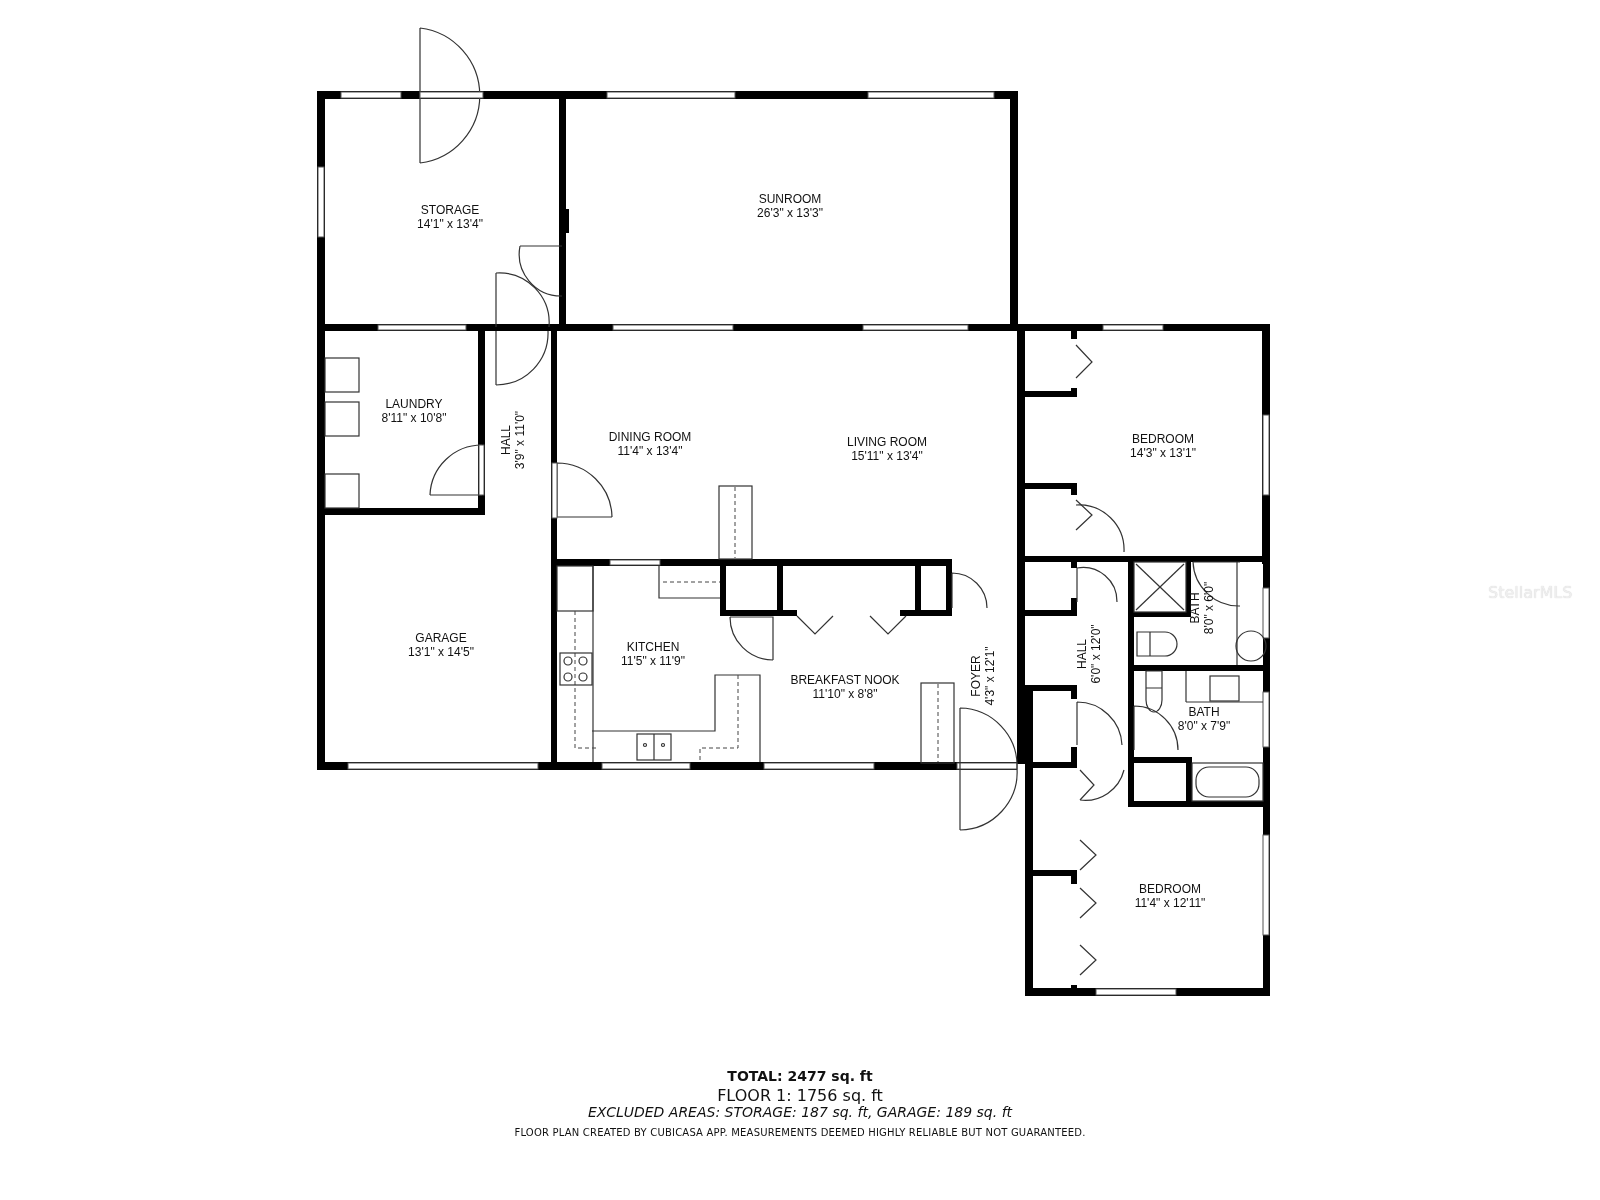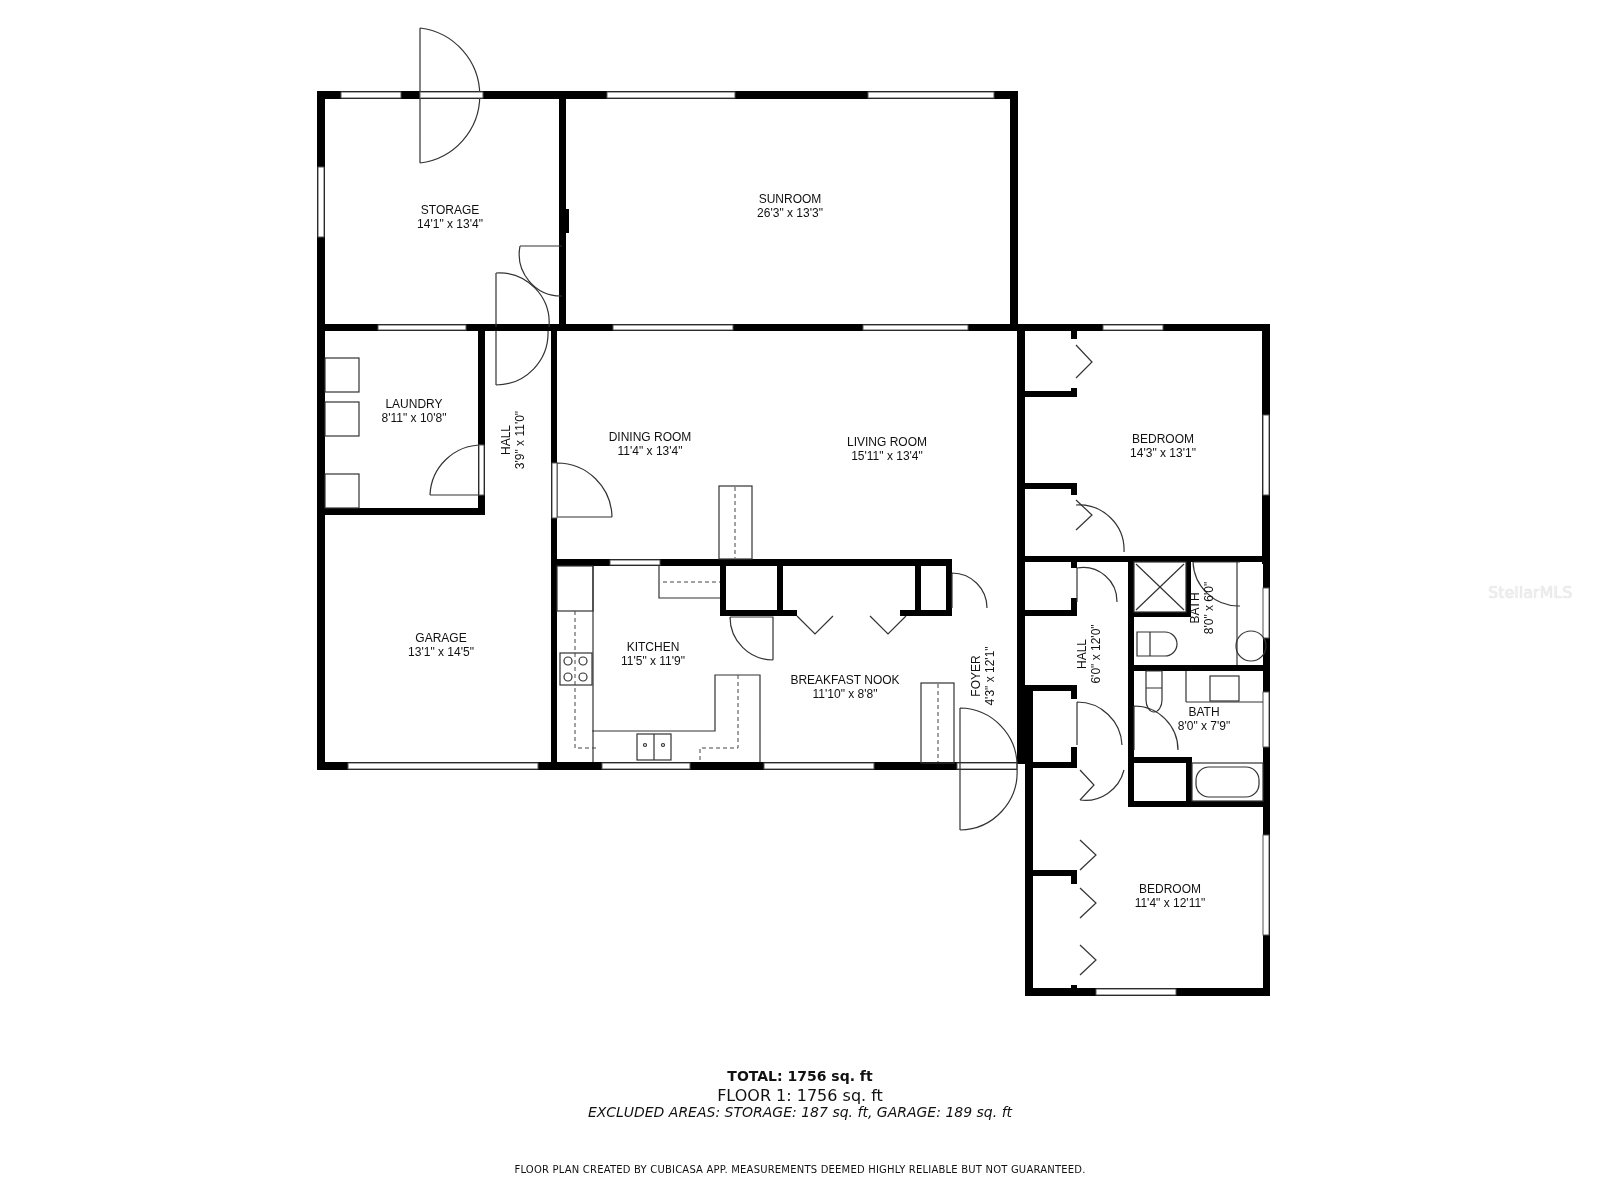--- a/index.html
+++ b/index.html
@@ -7,21 +7,21 @@
   svg#plan { position: absolute; left: 0; top: 0; }
   .wall { fill: #000; }
   .thin { fill: none; stroke: #333; stroke-width: 1.2; }
   .win { fill: #fff; stroke: #555; stroke-width: 1; }
   .dash { fill: none; stroke: #444; stroke-width: 1; stroke-dasharray: 4 3; }
   .rlabel { font-family: "Liberation Sans", sans-serif; font-size: 12px; fill: #111; text-anchor: middle; }
   .footer { position: absolute; left: 0; width: 1600px; text-align: center; font-family: "DejaVu Sans", sans-serif; color: #111; }
   .f-total { top: 1068px; font-size: 14px; font-weight: bold; }
   .f-floor { top: 1086px; font-size: 16px; }
   .f-excl { top: 1104px; font-size: 14px; font-style: italic; }
-  .f-disc { top: 1164px; font-size: 10px; letter-spacing: 0.2px; }
+  .f-disc { top: 1127px; font-size: 10px; letter-spacing: 0.2px; }
   .watermark { position: absolute; left: 1488px; top: 583px; font-family: "DejaVu Sans", sans-serif; font-size: 16px; color: #eeeeee; text-shadow: 0 0 1px #ccc; }
 </style>
 </head>
 <body>
 
 <svg id="plan" width="1600" height="1200" viewBox="0 0 1600 1200">
 
   <g>
 
     <rect class="wall" x="317" y="91" width="700" height="8"></rect>
@@ -250,16 +250,16 @@
     <text class="rlabel" x="1204" y="716">BATH</text>
     <text class="rlabel" x="1204" y="730">8'0" x 7'9"</text>
 
     <text class="rlabel" x="1170" y="893">BEDROOM</text>
     <text class="rlabel" x="1170" y="907">11'4" x 12'11"</text>
   </g>
 </svg>
 
 <div class="watermark">StellarMLS</div>
 
-<div class="footer f-total">TOTAL: 1756 sq. ft</div>
+<div class="footer f-total">TOTAL: 2477 sq. ft</div>
 <div class="footer f-floor">FLOOR 1: 1756 sq. ft</div>
 <div class="footer f-excl">EXCLUDED AREAS: STORAGE: 187 sq. ft, GARAGE: 189 sq. ft</div>
 <div class="footer f-disc">FLOOR PLAN CREATED BY CUBICASA APP. MEASUREMENTS DEEMED HIGHLY RELIABLE BUT NOT GUARANTEED.</div>
 
 </body></html>

